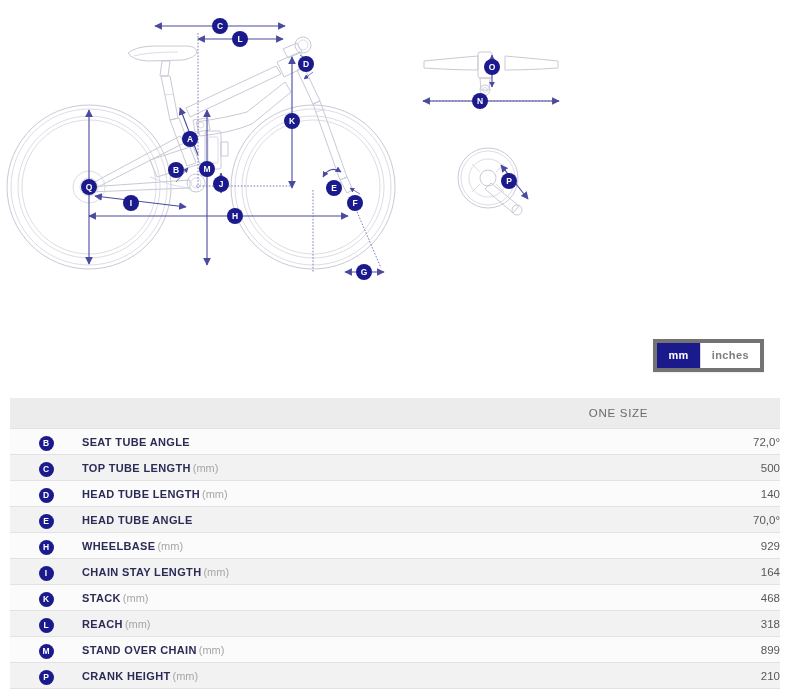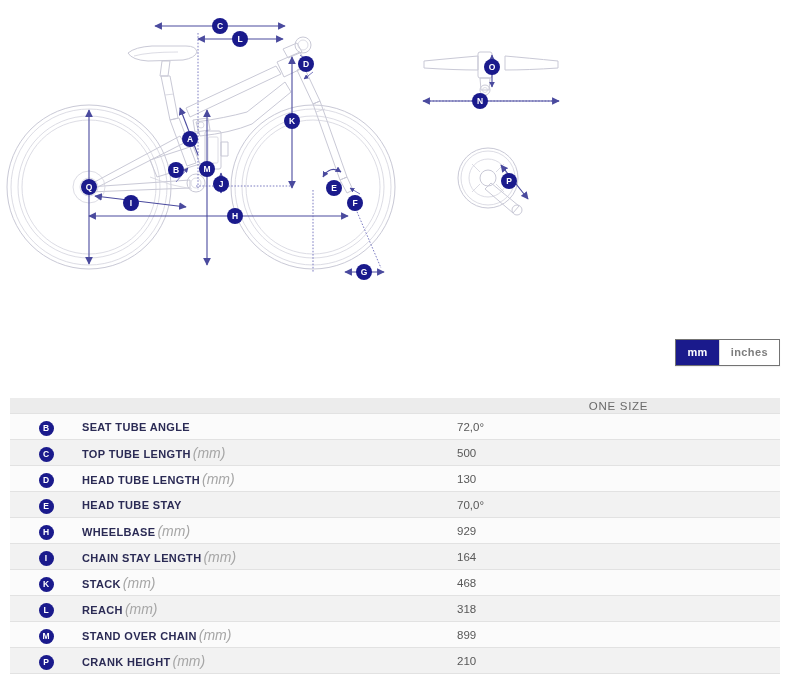--- a/index.html
+++ b/index.html
@@ -21,24 +21,24 @@
     left: 0;
     top: 0;
     width: 790px;
     height: 300px;
   }
   #diagram-area svg { display: block; }
 
   
   #unit-toggle {
     position: absolute;
-    right: 10px;
+    right: 26px;
     top: 339px;
     display: flex;
-    border: 1px solid #737373;
+    border: 4px solid #737373;
     background: #1d4ed8;
     box-shadow: 0 1px 1px rgba(0,0,0,0.06);
   }
   .unit-btn {
     font-family: "Liberation Sans", sans-serif;
     font-size: 11px;
     letter-spacing: .4px;
     padding: 7px 11px;
     cursor: pointer;
     user-select: none;
@@ -63,21 +63,21 @@
     width: 770px;
     border-collapse: collapse;
     table-layout: fixed;
   }
   #geo-table th, #geo-table td {
     padding: 0;
     border-bottom: 1px solid #e2e2e2;
   }
   #geo-table thead th {
     background: #ececec;
-    height: 15px;
+    height: 30px;
     font-weight: normal;
     font-size: 11.5px;
     color: #6a6a6a;
     letter-spacing: .7px;
   }
   .col-badge  { width: 72px; }
   .col-label  { width: 375px; }
   .col-value  { width: 323px; }
 
   #geo-table tbody tr { height: 26px; }
@@ -102,29 +102,28 @@
     vertical-align: middle;
     font-size: 11px;
     font-weight: bold;
     color: #2b2b55;
     letter-spacing: .35px;
     padding-left: 8px;
     white-space: nowrap;
   }
   .unit-suffix {
     font-weight: normal;
-    font-size: 14px;
+    font-size: 11px;
     color: #a6a6a6;
     letter-spacing: 0;
     margin-left: 2px;
-    font-style: italic;
   }
   td.value-cell {
     vertical-align: middle;
-    text-align: left;
+    text-align: right;
     font-size: 11.5px;
     color: #585858;
   }
 
   
   .bike-line   { fill: none; stroke: #c9c9d6; stroke-width: 1; }
   .bike-line-2 { fill: none; stroke: #d3d3dd; stroke-width: .8; }
   .dim         { stroke: #4a4a9e; stroke-width: 1.1; fill: none; }
   .dim-thin    { stroke: #6e6ebb; stroke-width: .9; fill: none; }
   .dim-dot     { stroke: #6e6ebb; stroke-width: .9; fill: none; stroke-dasharray: 1.6 1.6; }
@@ -367,25 +366,25 @@
         <td class="value-cell">72,0°</td>
       </tr>
       <tr>
         <td class="badge-cell"><span class="badge">C</span></td>
         <td class="label-cell"><span>TOP TUBE LENGTH</span><span class="unit-suffix">(mm)</span></td>
         <td class="value-cell">500</td>
       </tr>
       <tr>
         <td class="badge-cell"><span class="badge">D</span></td>
         <td class="label-cell"><span>HEAD TUBE LENGTH</span><span class="unit-suffix">(mm)</span></td>
-        <td class="value-cell">130</td>
+        <td class="value-cell">140</td>
       </tr>
       <tr>
         <td class="badge-cell"><span class="badge">E</span></td>
-        <td class="label-cell"><span>HEAD TUBE STAY</span></td>
+        <td class="label-cell"><span>HEAD TUBE ANGLE</span></td>
         <td class="value-cell">70,0°</td>
       </tr>
       <tr>
         <td class="badge-cell"><span class="badge">H</span></td>
         <td class="label-cell"><span>WHEELBASE</span><span class="unit-suffix">(mm)</span></td>
         <td class="value-cell">929</td>
       </tr>
       <tr>
         <td class="badge-cell"><span class="badge">I</span></td>
         <td class="label-cell"><span>CHAIN STAY LENGTH</span><span class="unit-suffix">(mm)</span></td>

